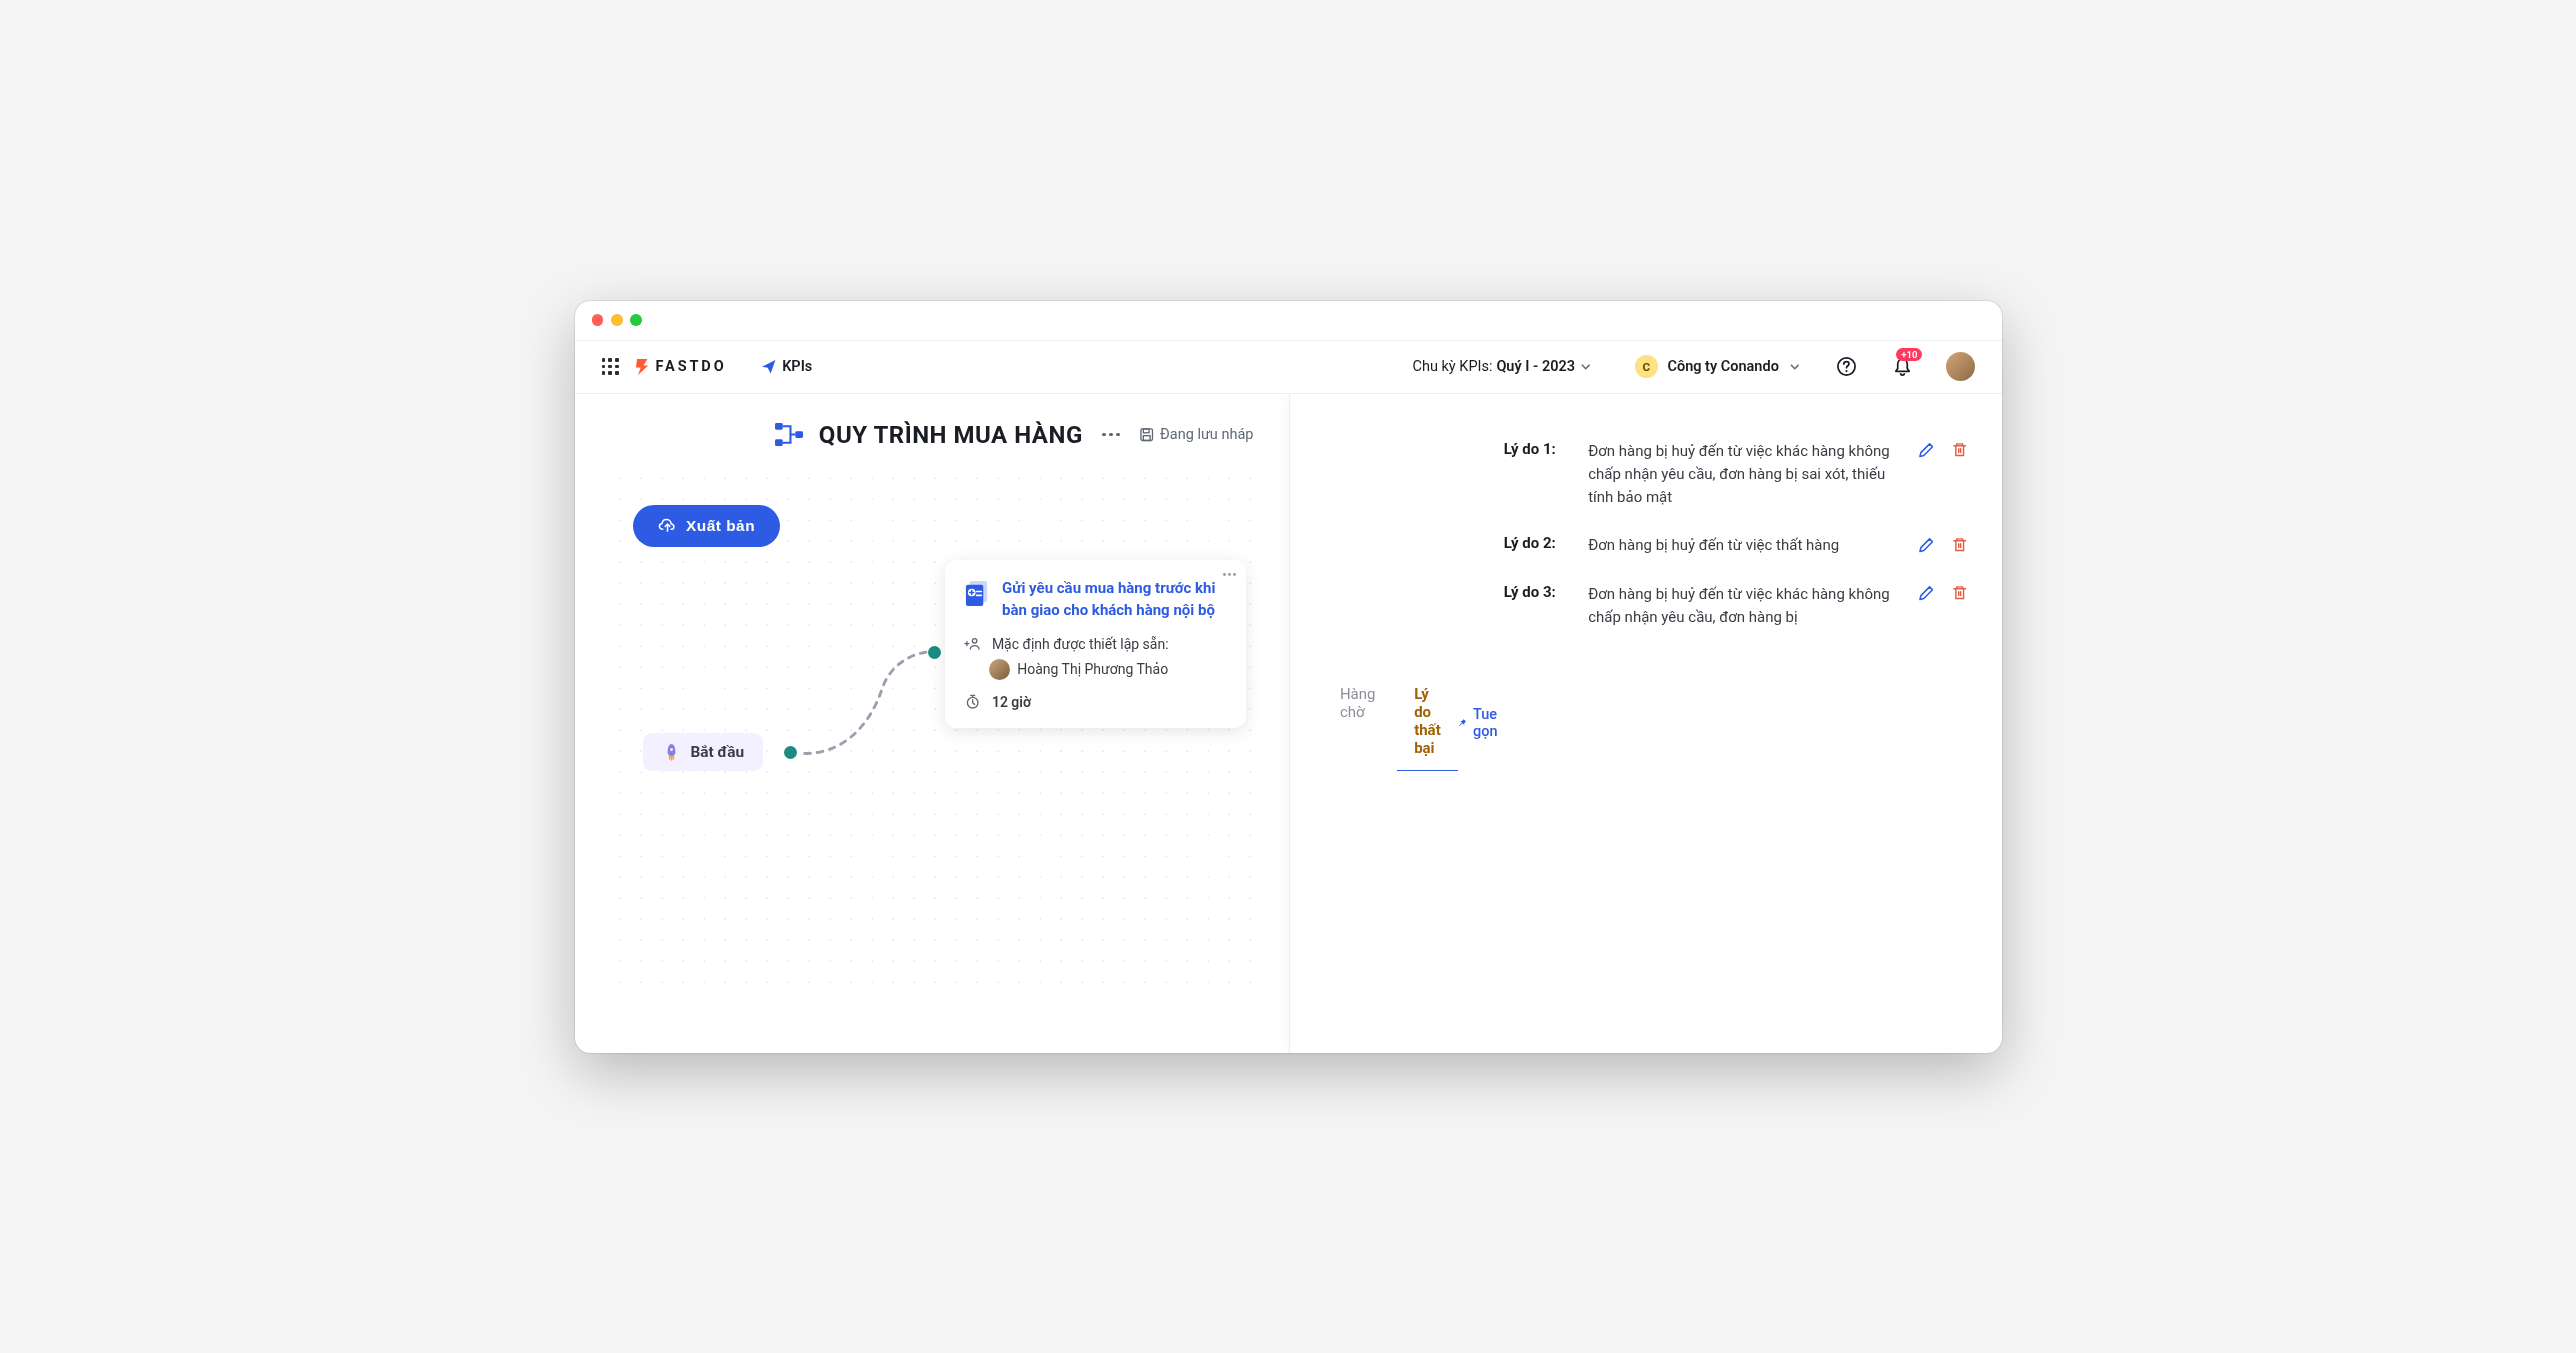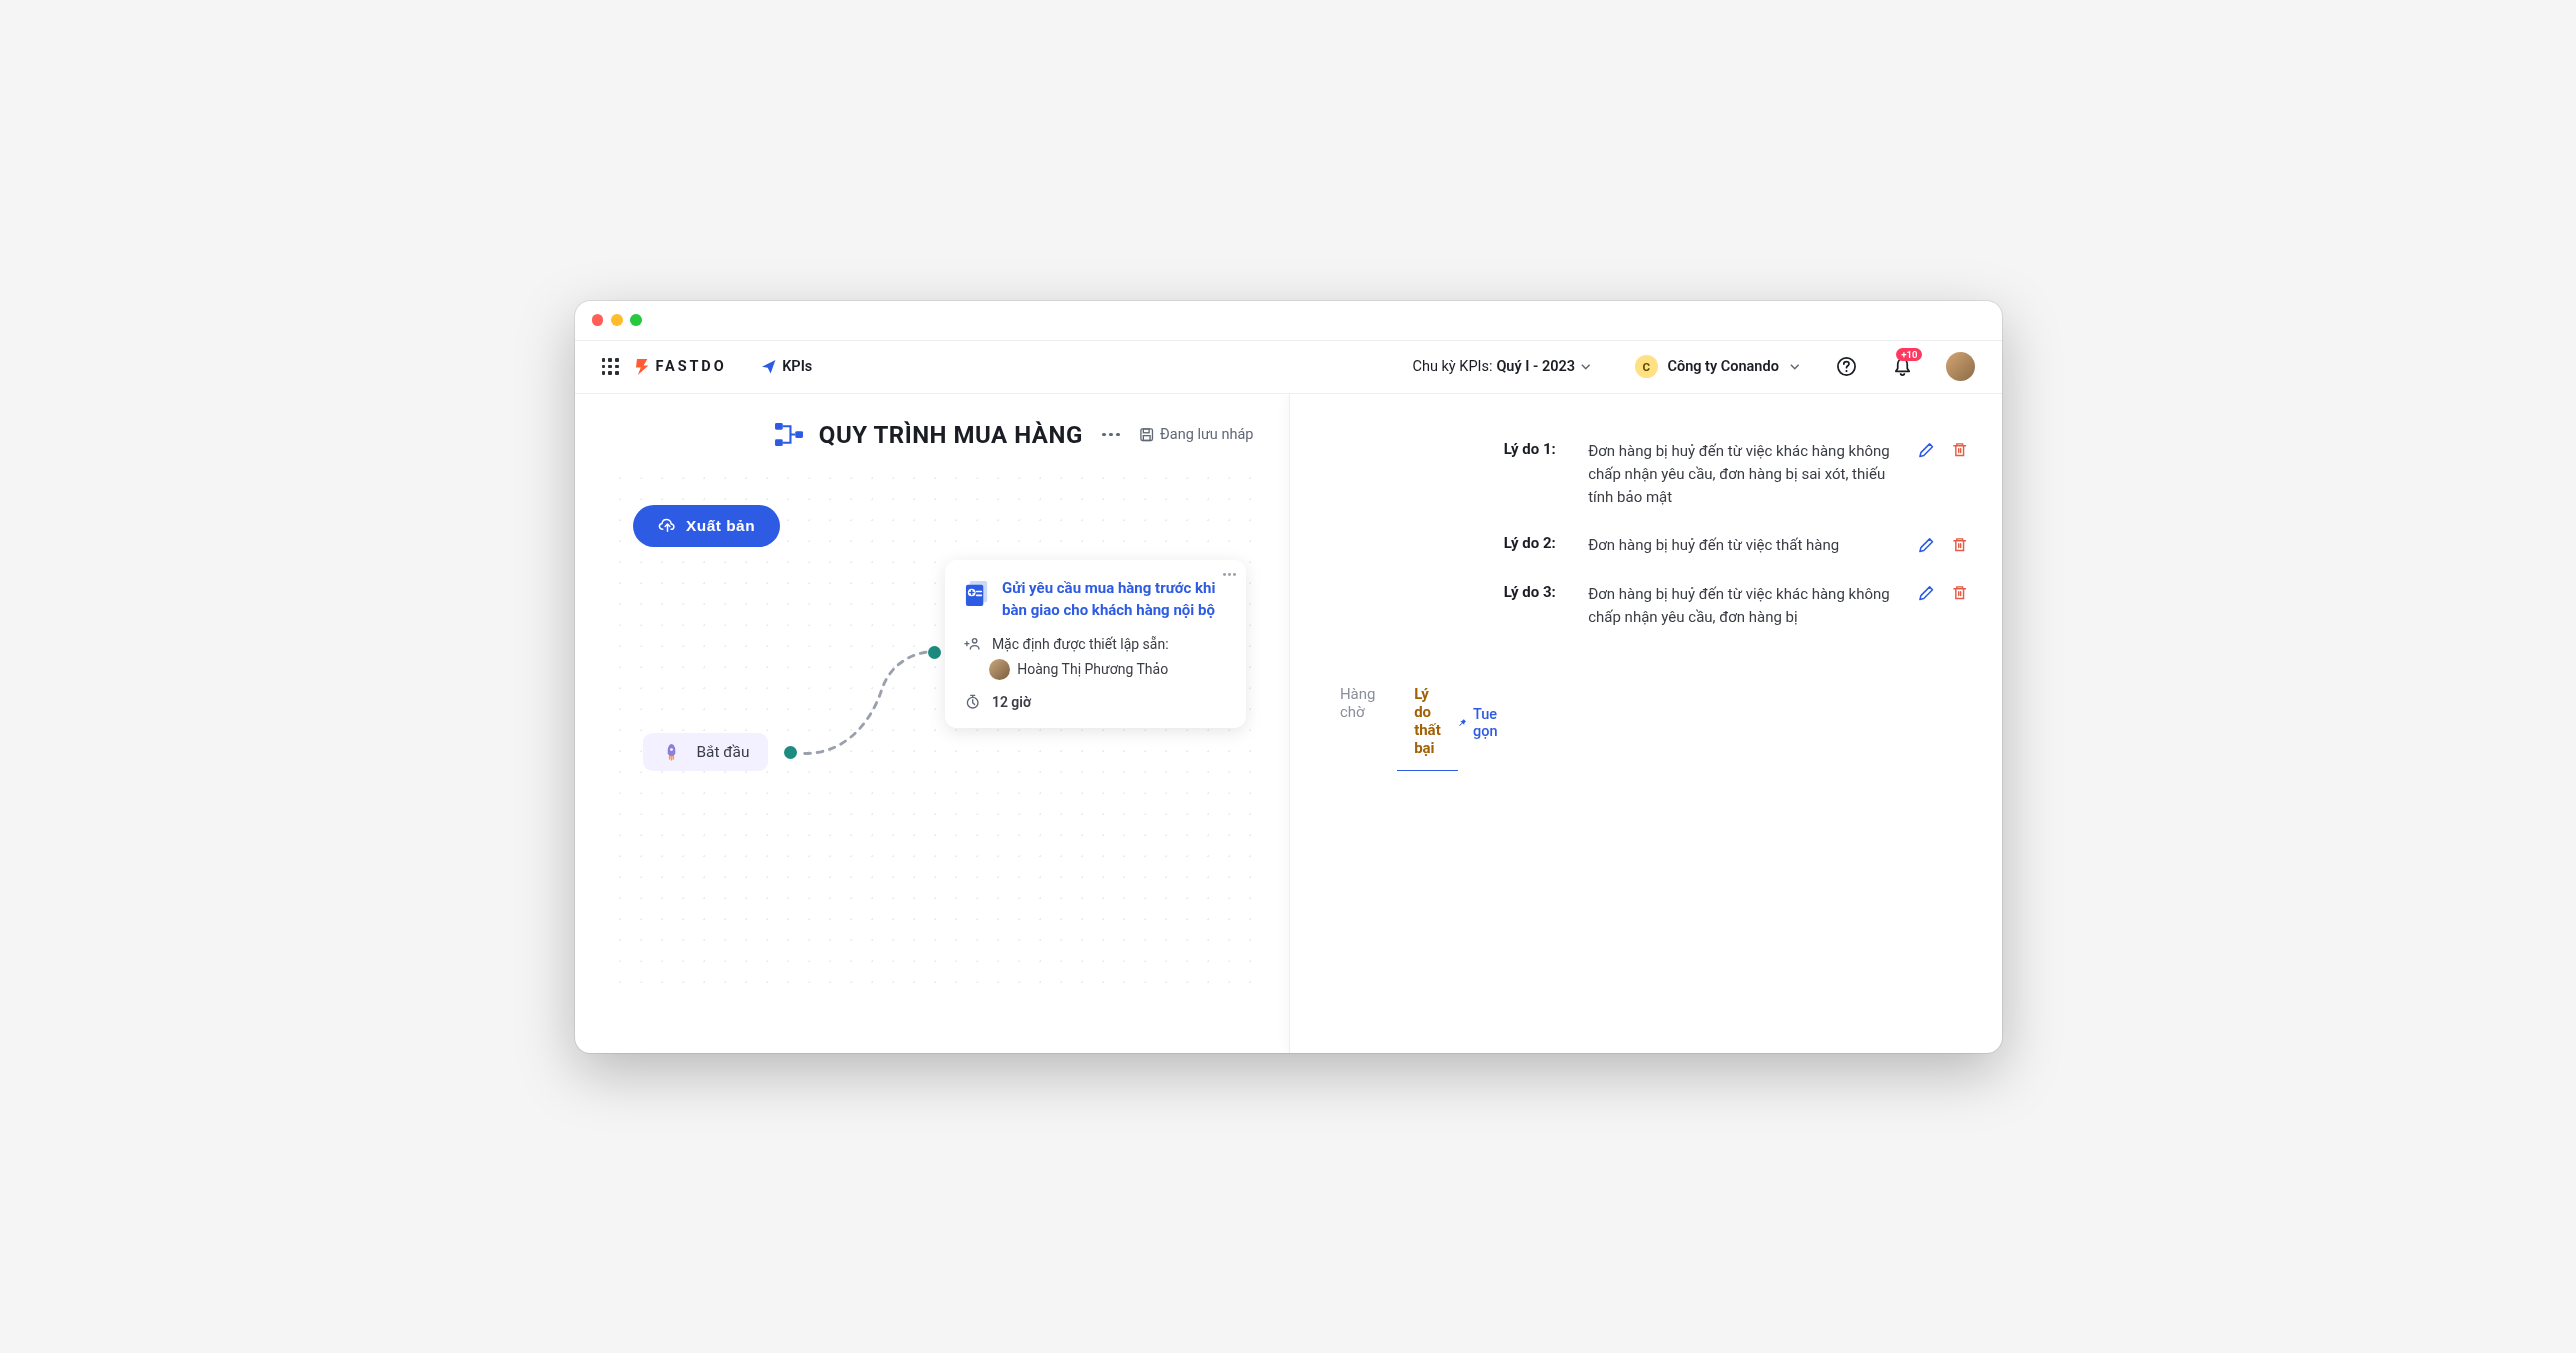--- a/index.html
+++ b/index.html
@@ -28,21 +28,21 @@
 .content { flex: 1; display: flex; overflow: hidden; }
 .left-pane { flex: 1; padding: 27px 35px; position: relative; min-width: 0; }
 .page-title-row { display: flex; align-items: center; gap: 13.5px; justify-content: flex-end; }
 .flow-icon { width: 31px; height: 27px; color: #2d5be3; }
 .page-title { font-size: 24px; font-weight: 700; color: #1a1d23; letter-spacing: 0.5px; }
 .dots-btn { display: flex; gap: 2.9px; cursor: pointer; padding: 5.8px; }
 .dots-btn span { width: 3.9px; height: 3.9px; border-radius: 50%; background: #606875; }
 .draft-status { display: flex; align-items: center; gap: 5.8px; color: #606875; font-size: 14.5px; }
 .canvas { position: relative; margin-top: 19px; height: 521px; background-image: radial-gradient(#e8ebf0 1px, transparent 1px); background-size: 21px 21px; }
 .publish-btn { position: absolute; top: 37px; left: 23px; background: #2d5be3; color: #fff; border: none; border-radius: 23px; padding: 11.6px 25px; font-size: 15.4px; font-weight: 600; display: flex; align-items: center; gap: 9.6px; cursor: pointer; letter-spacing: 0.5px; }
-.start-node { position: absolute; top: 265px; left: 33px; background: #f3f1ff; border-radius: 9.6px; padding: 9.6px 19px; display: flex; align-items: center; gap: 16px; font-weight: 400; color: #3a3d44; font-size: 15.4px; }
+.start-node { position: absolute; top: 265px; left: 33px; background: #f3f1ff; border-radius: 9.6px; padding: 9.6px 19px; display: flex; align-items: center; gap: 10px; font-weight: 700; color: #3a3d44; font-size: 15.4px; }
 .rocket-icon { width: 19px; height: 19px; }
 .node-dot { width: 13.5px; height: 13.5px; border-radius: 50%; background: #1d8b7f; position: absolute; }
 .step-card { position: absolute; top: 92px; left: 335px; width: 301px; background: #fff; border-radius: 11.6px; padding: 17.4px 19px; box-shadow: 0 3.9px 17.4px rgba(0,0,0,0.1); }
 .step-header { display: flex; gap: 11.6px; }
 .step-icon { width: 27px; height: 27px; flex-shrink: 0; margin-top: 1.9px; }
 .step-title { font-weight: 700; color: #2d5be3; font-size: 15px; line-height: 1.5; flex: 1; }
 .step-more { position: absolute; top: 13.5px; right: 9.6px; cursor: pointer; display: flex; gap: 1.9px; }
 .step-more span { width: 2.9px; height: 2.9px; border-radius: 50%; background: #9aa1ad; }
 .step-row { display: flex; align-items: center; gap: 11px; margin-top: 13.5px; color: #3a3d44; font-size: 14px; }
 .step-row svg { width: 17.4px; height: 17.4px; color: #606875; flex-shrink: 0; }

